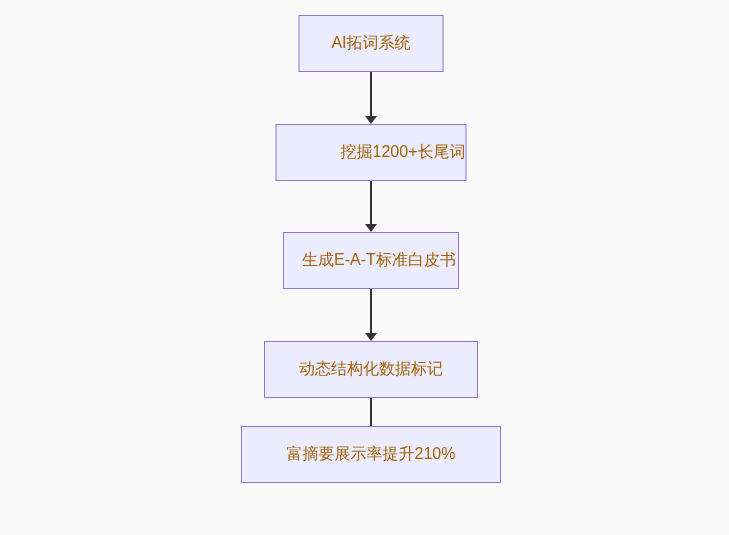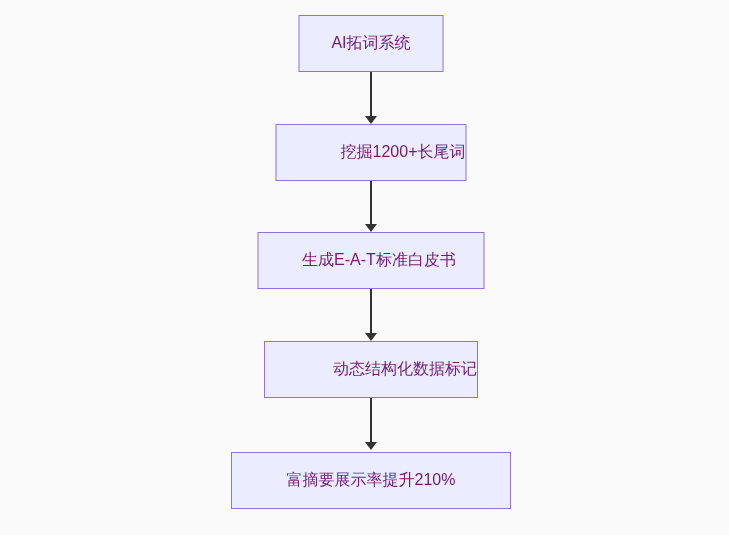--- a/index.html
+++ b/index.html
@@ -19,29 +19,29 @@
     position: absolute;
     left: 371px;
     transform: translateX(-50%);
     height: 57px;
     box-sizing: border-box;
     background: #ECECFF;
     border: 1px solid #9370DB;
     display: flex;
     align-items: center;
     justify-content: center;
-    color: #701a75;
+    color: #a16207;
     font-size: 16px;
     white-space: nowrap;
   }
   .n1 { top: 15px;  width: 145px; }
   .n2 { top: 124px; width: 191px; justify-content: flex-end; }
-  .n3 { top: 232px; width: 227px; padding-left: 16px; }
-  .n4 { top: 341px; width: 214px; justify-content: flex-end; }
-  .n5 { top: 452px; width: 280px; }
+  .n3 { top: 232px; width: 176px; padding-left: 16px; }
+  .n4 { top: 341px; width: 214px; }
+  .n5 { top: 426px; width: 260px; }
 
   .edge {
     position: absolute;
     left: 371px;
     transform: translateX(-50%);
     width: 12px;
   }
   .e1 { top: 72px;  height: 52px; }
   .e2 { top: 181px; height: 51px; }
   .e3 { top: 289px; height: 52px; }

